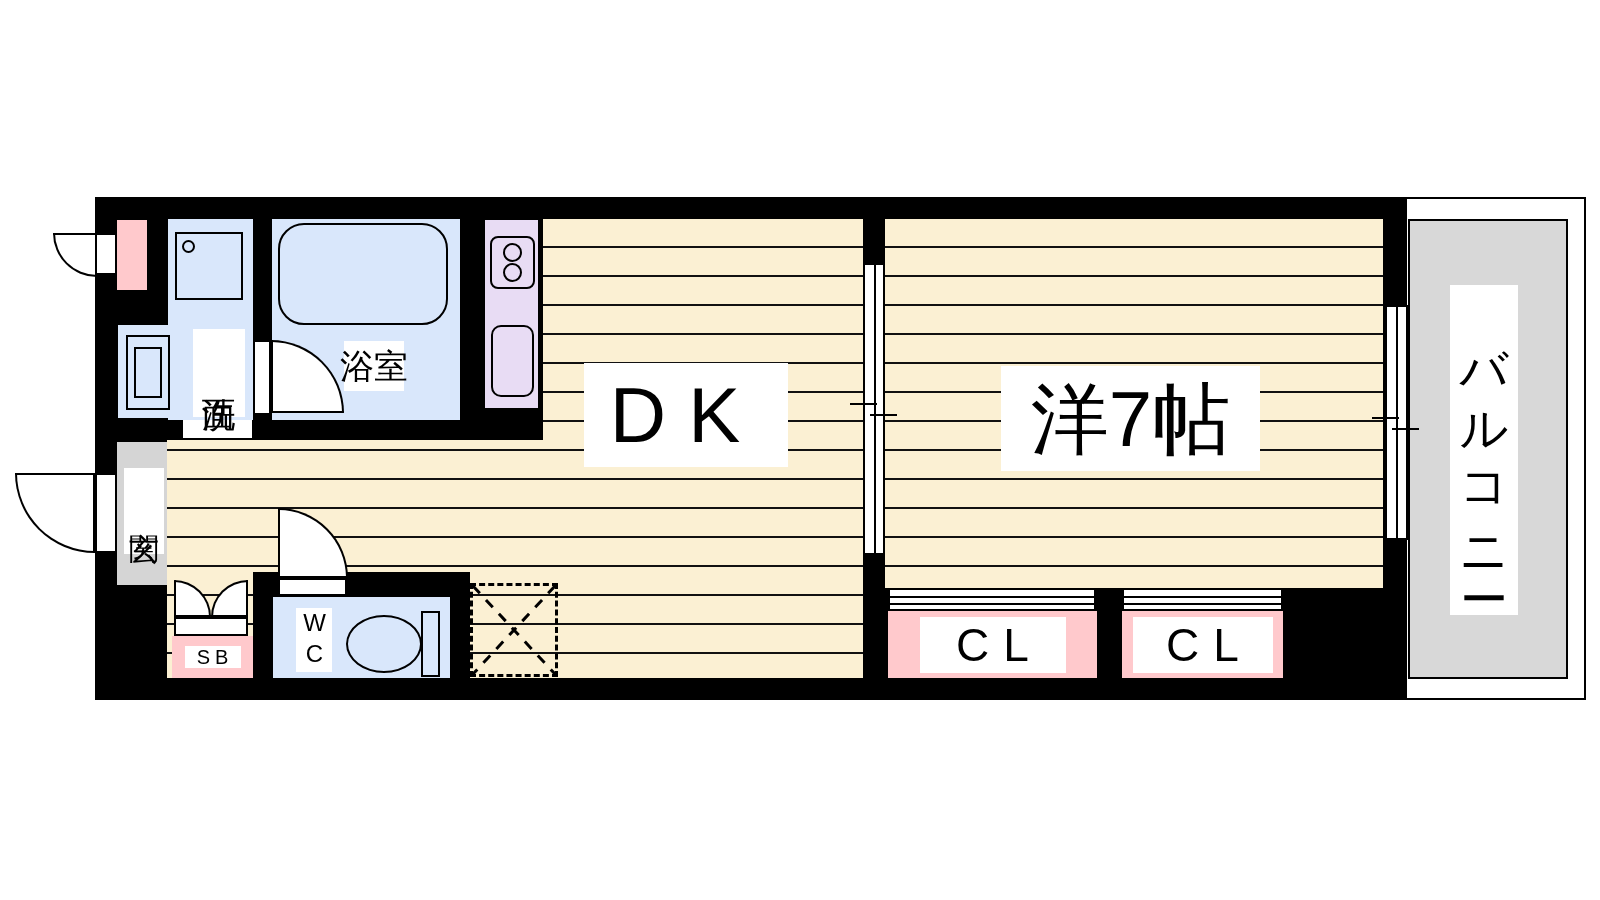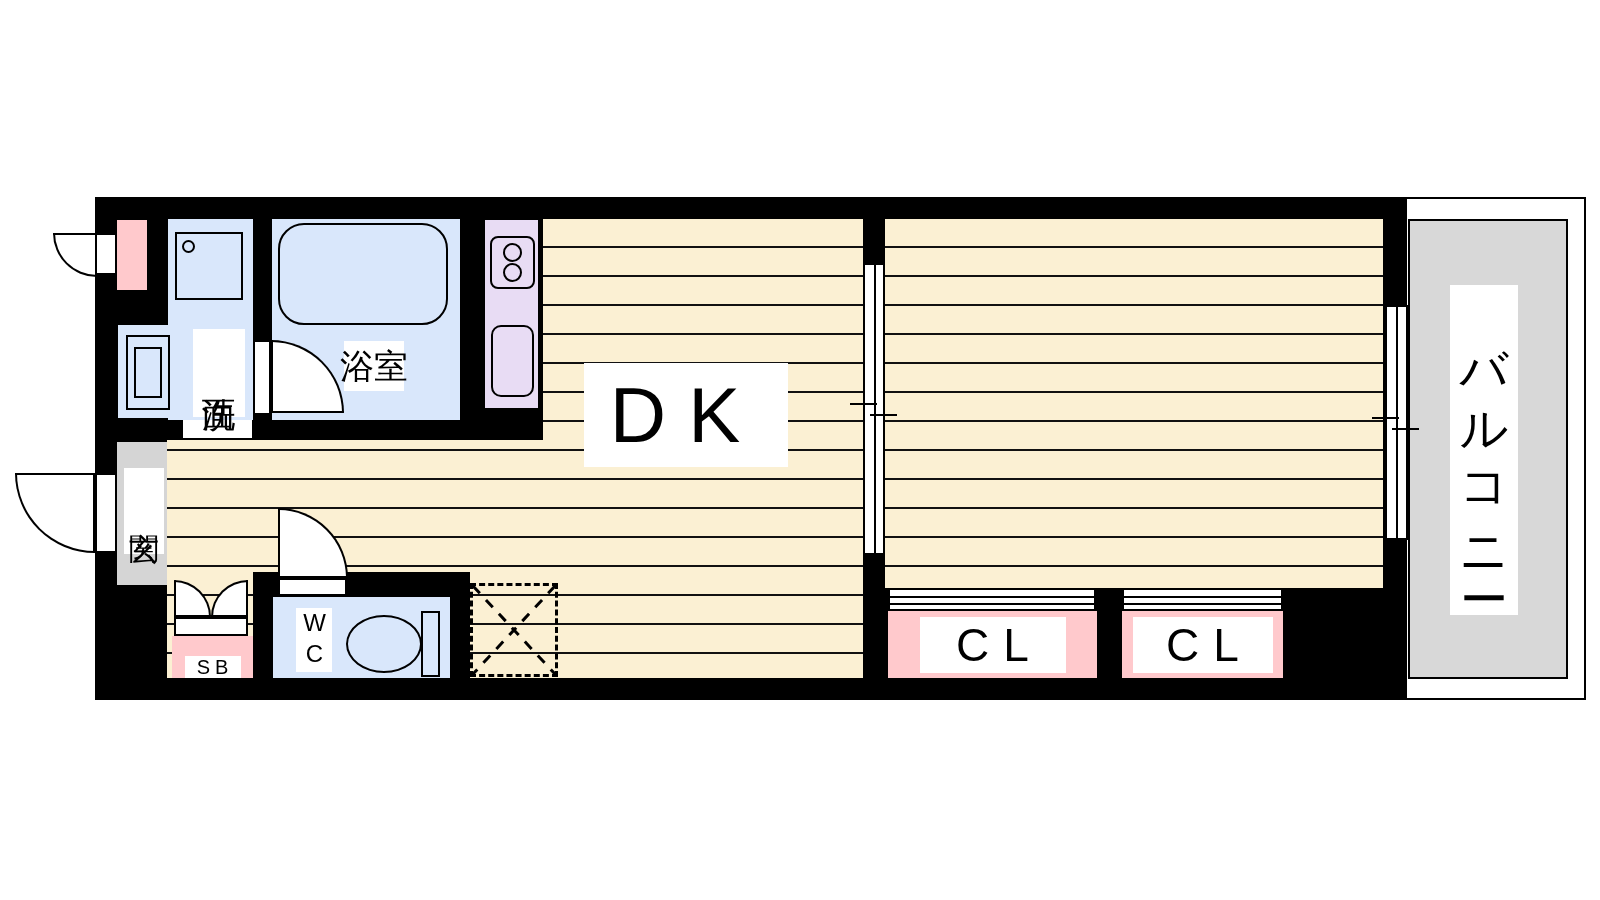--- a/index.html
+++ b/index.html
@@ -77,21 +77,21 @@
   <div class="abs" style="left:470px;top:583px;width:88px;height:94px;border:3px dashed #000;">
     <svg width="82" height="88" style="position:absolute;left:0;top:0;">
       <line x1="0" y1="0" x2="82" y2="88" stroke="#000" stroke-width="3" stroke-dasharray="10 9"></line>
       <line x1="82" y1="0" x2="0" y2="88" stroke="#000" stroke-width="3" stroke-dasharray="10 9"></line>
     </svg>
   </div>
 
   <div class="abs arc-tr" style="left:174px;top:580px;width:37px;height:37px;"></div>
   <div class="abs arc-tl" style="left:211px;top:580px;width:37px;height:37px;"></div>
   <div class="abs white-fixture" style="left:174px;top:617px;width:74px;height:19px;"></div>
-  <div class="abs pink" style="left:172px;top:636px;width:81px;height:42px;display:flex;align-items:flex-end;justify-content:center;">
+  <div class="abs pink" style="left:172px;top:636px;width:81px;height:42px;display:flex;align-items:center;justify-content:center;">
     <div class="label-box" style="width:51px;height:22px;font-size:20px;letter-spacing:5px;padding-left:5px;">SB</div>
   </div>
 
   <div class="abs arc-bl" style="left:15px;top:473px;width:80px;height:80px;"></div>
   <div class="abs white-fixture" style="left:95px;top:473px;width:22px;height:80px;"></div>
 
   <div class="abs arc-bl" style="left:53px;top:233px;width:44px;height:44px;"></div>
   <div class="abs white-fixture" style="left:95px;top:233px;width:22px;height:42px;"></div>
 
   <div class="abs white-fixture" style="left:863px;top:263px;width:22px;height:292px;">
@@ -119,15 +119,16 @@
   </div>
   <div class="abs pink" style="left:1122px;top:611px;width:161px;height:67px;display:flex;align-items:center;justify-content:center;">
     <div class="label-box" style="width:126px;height:56px;font-size:46px;letter-spacing:14px;padding-left:14px;">CL</div>
   </div>
 
   <div class="abs label-box vtext" style="left:193px;top:329px;width:52px;height:88px;font-size:34px;">洗面</div>
   <div class="abs label-box" style="left:344px;top:341px;width:60px;height:50px;font-size:34px;">浴室</div>
   <div class="abs label-box vtext" style="left:124px;top:468px;width:40px;height:86px;font-size:30px;">玄関</div>
   <div class="abs label-box vtext" style="left:296px;top:608px;width:36px;height:64px;font-size:24px;letter-spacing:4px;">WC</div>
   <div class="abs label-box" style="left:584px;top:363px;width:204px;height:104px;font-size:78px;letter-spacing:22px;">DK</div>
+  <div class="abs label-box" style="left:1001px;top:366px;width:259px;height:105px;font-size:78px;">洋7帖</div>
   <div class="abs label-box vtext" style="left:1450px;top:285px;width:68px;height:330px;font-size:48px;letter-spacing:10px;">バルコニー</div>
 
 </div>
 
 </body></html>

